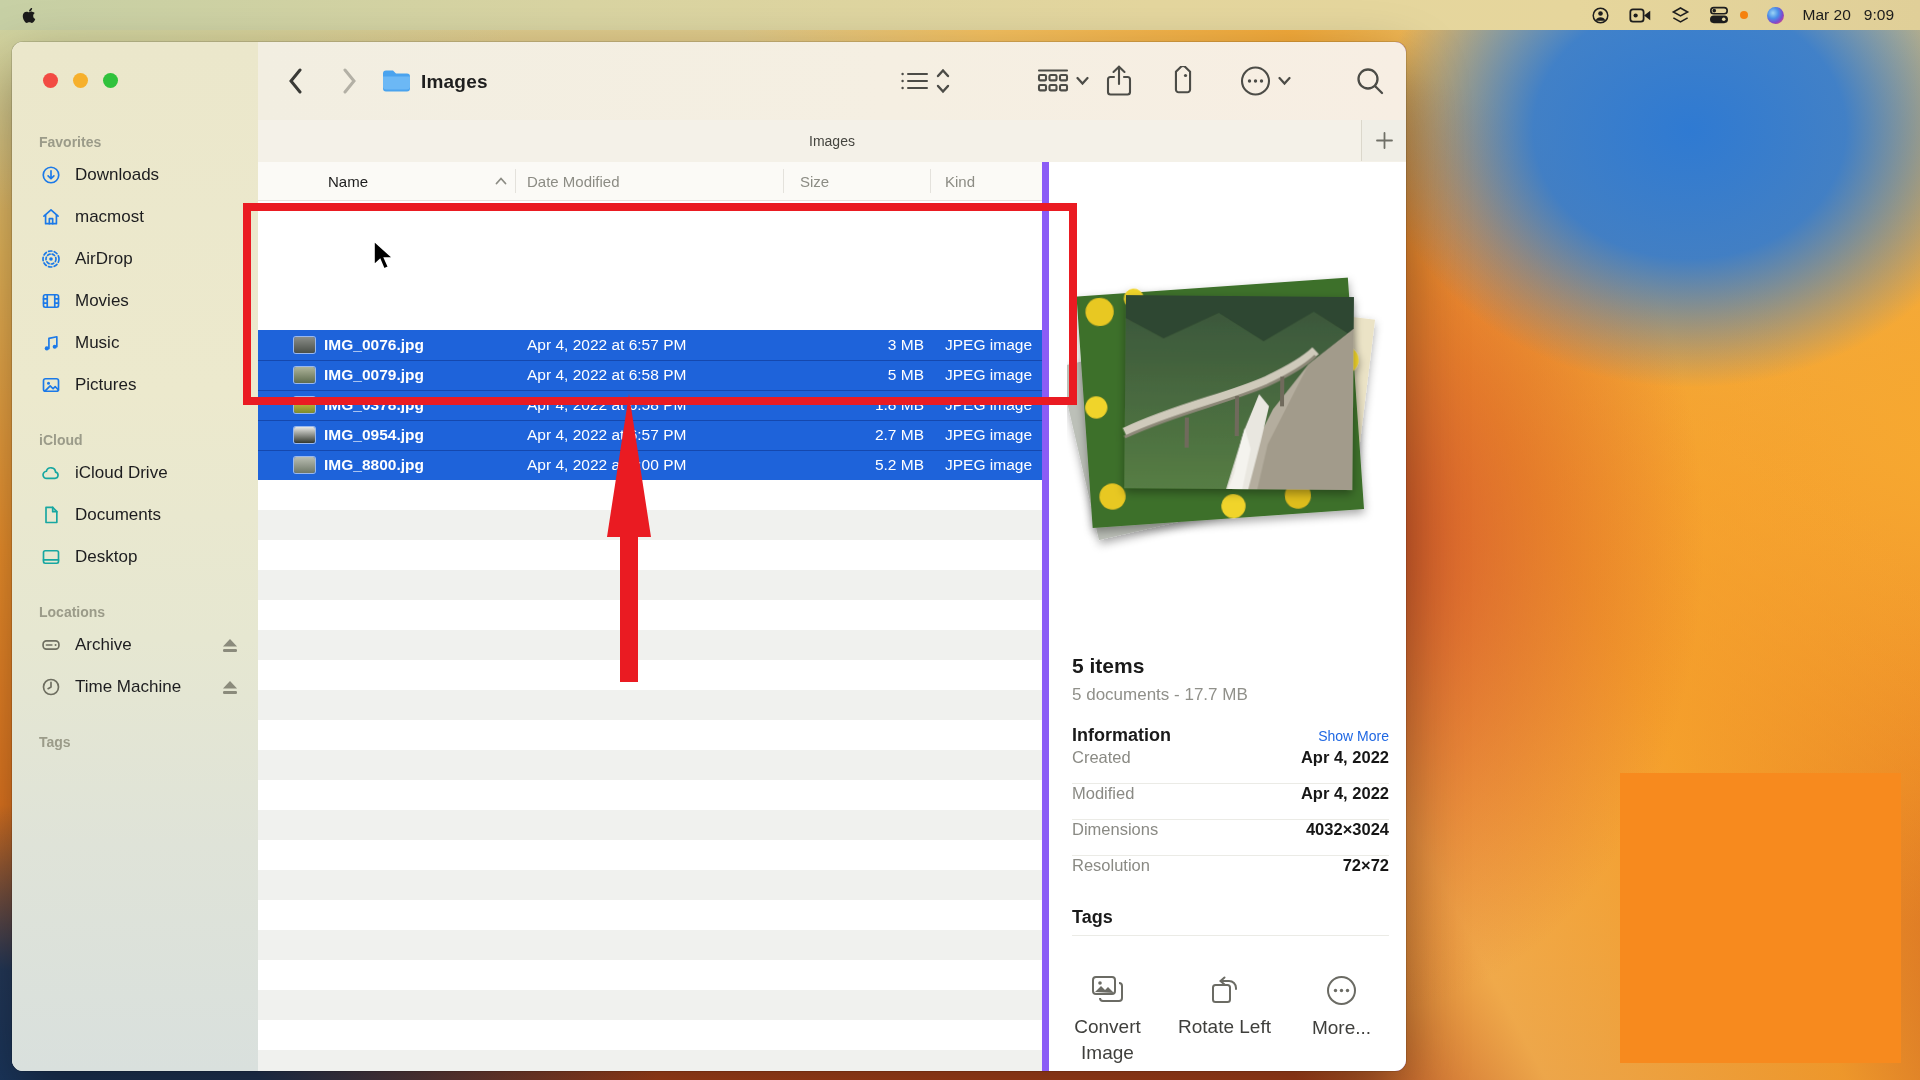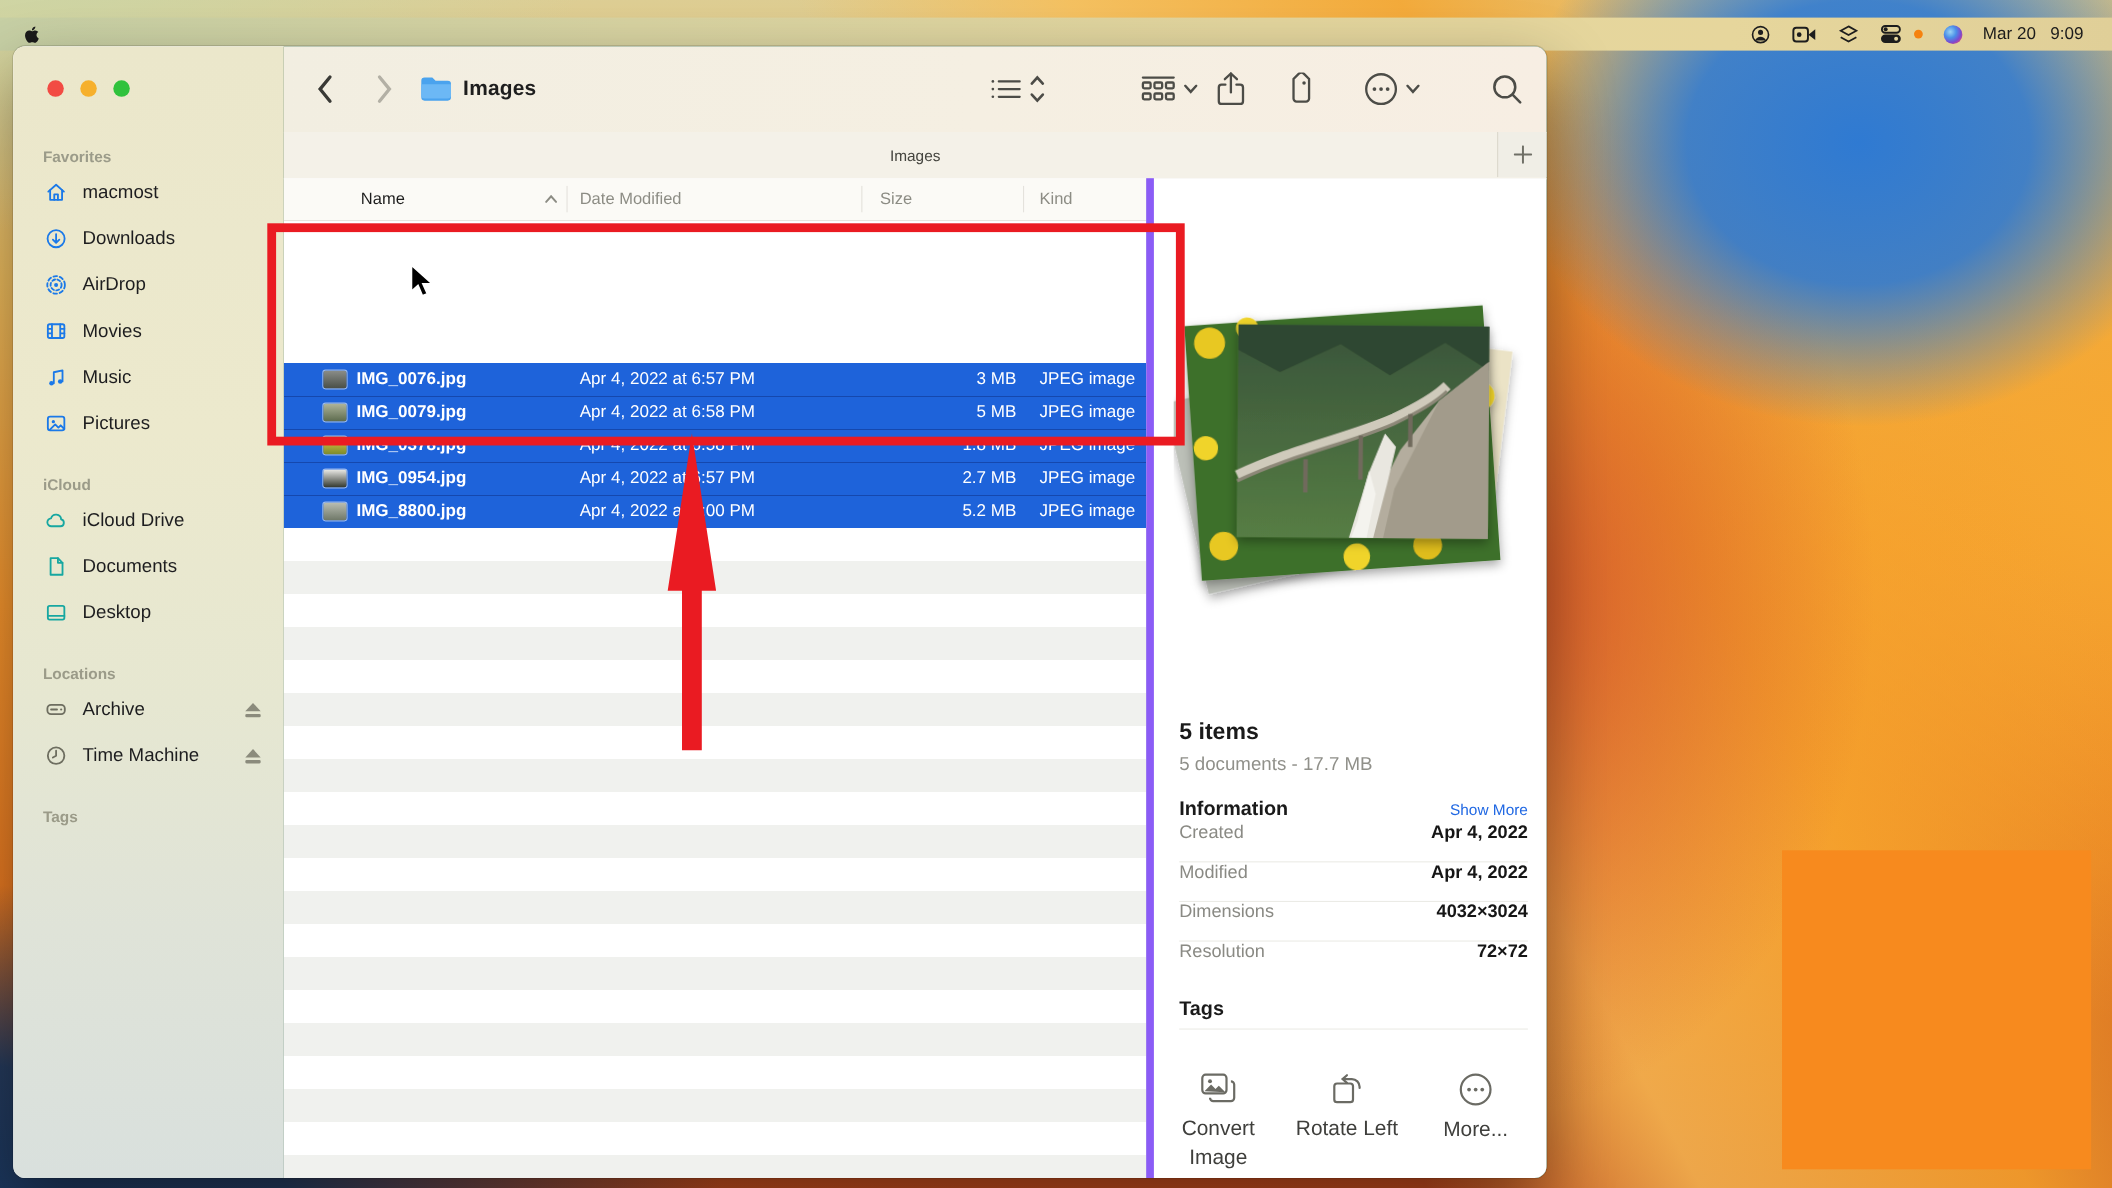--- a/index.html
+++ b/index.html
@@ -9,21 +9,21 @@
   .wallpaper{position:absolute;inset:0;
     background:
       radial-gradient(520px 430px at 88% 12%, #2f7ad2 0%, rgba(47,122,210,.9) 30%, rgba(47,122,210,0) 60%),
       radial-gradient(620px 860px at 71% 50%, rgba(205,70,38,.85) 0%, rgba(205,70,38,0) 55%),
       linear-gradient(62deg, rgba(250,185,75,0) 52%, rgba(250,190,85,.8) 62%, rgba(247,165,45,.85) 74%, rgba(242,140,32,0) 88%),
       radial-gradient(1100px 800px at 103% 40%, #f7a930 0%, rgba(247,169,48,0) 62%),
       radial-gradient(1500px 620px at -6% 104%, #16365f 0%, rgba(22,54,95,.92) 26%, rgba(22,54,95,0) 52%),
       radial-gradient(900px 460px at 2% -4%, #ccd6a6 0%, rgba(204,214,166,0) 55%),
       linear-gradient(178deg, #ddd099 0%, #e9b95c 22%, #f1932d 48%, #e2731f 74%, #b5431d 100%);}
   
-  .menubar{position:absolute;left:0;top:16px;width:1920px;height:30px;display:flex;align-items:center;
+  .menubar{position:absolute;left:0;top:0;width:1920px;height:30px;display:flex;align-items:center;
     background:linear-gradient(90deg,#c7d0a5 0%,#d9d4a2 30%,#e4d69e 60%,#e6d69c 82%,#e0cf98 100%);
     color:#1b1b1b;font-size:15.5px;}
   .apple{width:17px;height:17px;margin:0 8px 0 21px;display:flex;align-items:center;}
   .menu-item{padding:0 12px;height:30px;display:flex;align-items:center;}
   .menu-item.bold{font-weight:bold;padding:0 13px;}
   .menubar-right{margin-left:auto;display:flex;align-items:center;gap:19px;padding-right:26px;}
   .statico{display:flex;align-items:center;color:#1d1d1d;}
   .siri{width:17px;height:17px;border-radius:50%;
     background:radial-gradient(circle at 35% 35%, #9bd4f5 0%, #4a8fe8 35%, #7a4bd0 62%, #e0457a 85%, #2a1f5e 100%);}
   .odot{width:8px;height:8px;border-radius:50%;background:#f5820f;margin-left:-8px;}
@@ -39,21 +39,21 @@
   .light{width:15px;height:15px;border-radius:50%;}
   .light.r{background:#f24b43;} .light.y{background:#f6b02c;} .light.g{background:#30c23c;}
   .sections{position:absolute;left:0;top:72px;right:0;}
   .sec-title{margin:20px 0 4px 27px;font-size:14px;font-weight:bold;color:#9b9b89;}
   .sec-title.later{margin-top:26px;}
   .side-item{display:flex;align-items:center;height:42px;padding-left:27px;font-size:17px;color:#1d1d1f;}
   .side-icon{width:24px;height:24px;margin-right:12px;display:flex;align-items:center;justify-content:center;}
   .tint-blue{color:#1b79e8;} .tint-teal{color:#17a7a1;} .tint-gray{color:#6e6e60;}
   .eject{display:none;margin-left:auto;margin-right:20px;color:#8b8b7c;}
   
-  .content{position:absolute;left:246px;top:0;right:0;bottom:0;background:#14532d;}
+  .content{position:absolute;left:246px;top:0;right:0;bottom:0;background:#701a75;}
   .toolbar{position:absolute;left:0;top:0;right:0;height:78px;
     background:linear-gradient(90deg,#f2eee1 0%,#f5efe2 55%,#f7eee3 100%);
     border-bottom:1px solid #e2ddd2;}
   .tbtn{position:absolute;top:50%;transform:translateY(-50%);color:#4c4c47;display:flex;align-items:center;}
   .nav-back{left:30px;color:#3a3a36;} .nav-fwd{left:84px;color:#b3b0a5;}
   .tb-title{position:absolute;left:124px;top:50%;transform:translateY(-50%);display:flex;align-items:center;gap:10px;}
   .tb-title b{font-size:19px;color:#1e1e1e;letter-spacing:.2px;}
   .tabbar{position:absolute;left:0;top:78px;right:0;height:42px;background:#f4f1e8;border-bottom:1px solid #d8d4c8;
     display:flex;align-items:center;justify-content:center;font-size:14px;color:#45453f;}
   .newtab{position:absolute;right:0;top:0;width:44px;height:41px;border-left:1px solid #dbd7cb;background:#f0eee6;
@@ -166,36 +166,36 @@
         <span class="light y"></span>
         <span class="light g"></span>
       </div>
       <div class="sections" id="sidebar-sections">
           <div>
     <div class="sec-title">Favorites</div>
     <div>
               <div class="side-item">
     <span class="side-icon tint-blue">
                   <svg width="20" height="20" viewBox="0 0 24 24" fill="none" stroke="currentColor" stroke-width="2" stroke-linecap="round" stroke-linejoin="round">
+                    <circle cx="12" cy="12" r="9.3"></circle>
+                    <path d="M12 7 V16 M8.5 13 L12 16.5 L15.5 13"></path>
+                  </svg>
+                </span>
+    <span>Downloads</span>
+
+  </div>
+              <div class="side-item">
+    <span class="side-icon tint-blue">
+                  <svg width="20" height="20" viewBox="0 0 24 24" fill="none" stroke="currentColor" stroke-width="2" stroke-linecap="round" stroke-linejoin="round">
                     <path d="M3.5 11 L12 3.5 L20.5 11"></path>
                     <path d="M5.5 9.5 V20 H18.5 V9.5"></path>
                     <path d="M10 20 V14 H14 V20"></path>
                   </svg>
                 </span>
     <span>macmost</span>
-
-  </div>
-              <div class="side-item">
-    <span class="side-icon tint-blue">
-                  <svg width="20" height="20" viewBox="0 0 24 24" fill="none" stroke="currentColor" stroke-width="2" stroke-linecap="round" stroke-linejoin="round">
-                    <circle cx="12" cy="12" r="9.3"></circle>
-                    <path d="M12 7 V16 M8.5 13 L12 16.5 L15.5 13"></path>
-                  </svg>
-                </span>
-    <span>Downloads</span>
 
   </div>
               <div class="side-item">
     <span class="side-icon tint-blue">
                   <svg width="20" height="20" viewBox="0 0 24 24" fill="none" stroke="currentColor" stroke-width="2" stroke-linecap="round" stroke-linejoin="round">
                     <circle cx="12" cy="12" r="2.2" fill="currentColor" stroke="none"></circle>
                     <circle cx="12" cy="12" r="6" stroke-dasharray="3.2 2.6"></circle>
                     <circle cx="12" cy="12" r="9.6" stroke-dasharray="4 3"></circle>
                   </svg>
                 </span>

